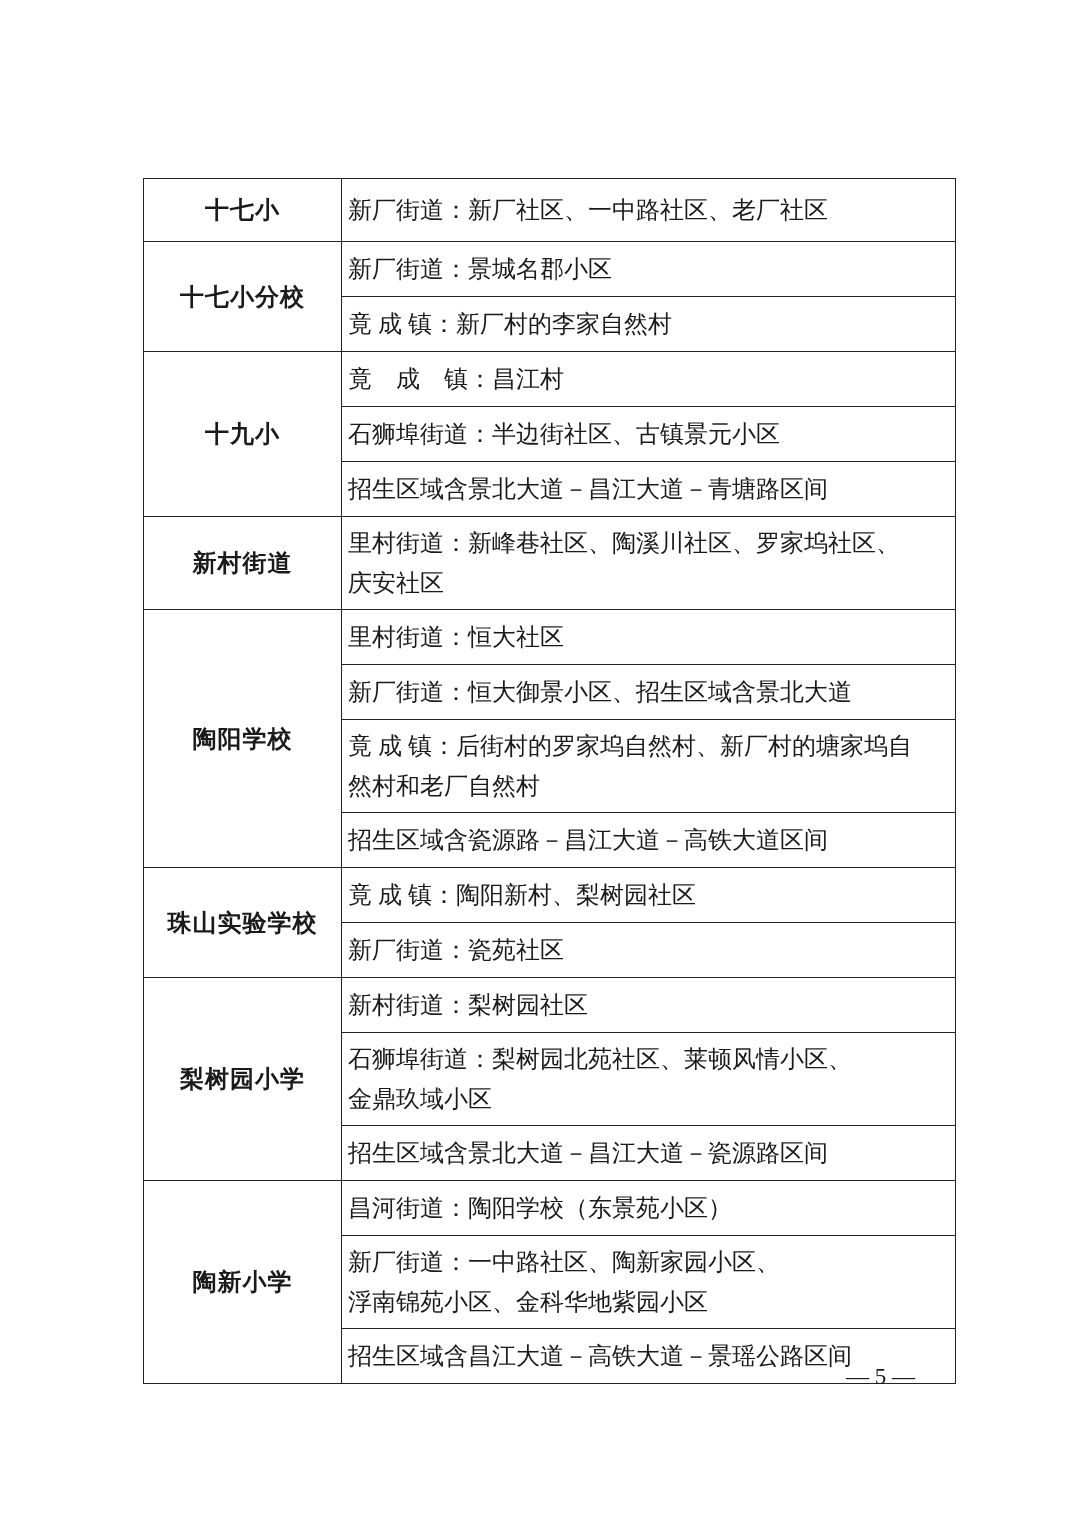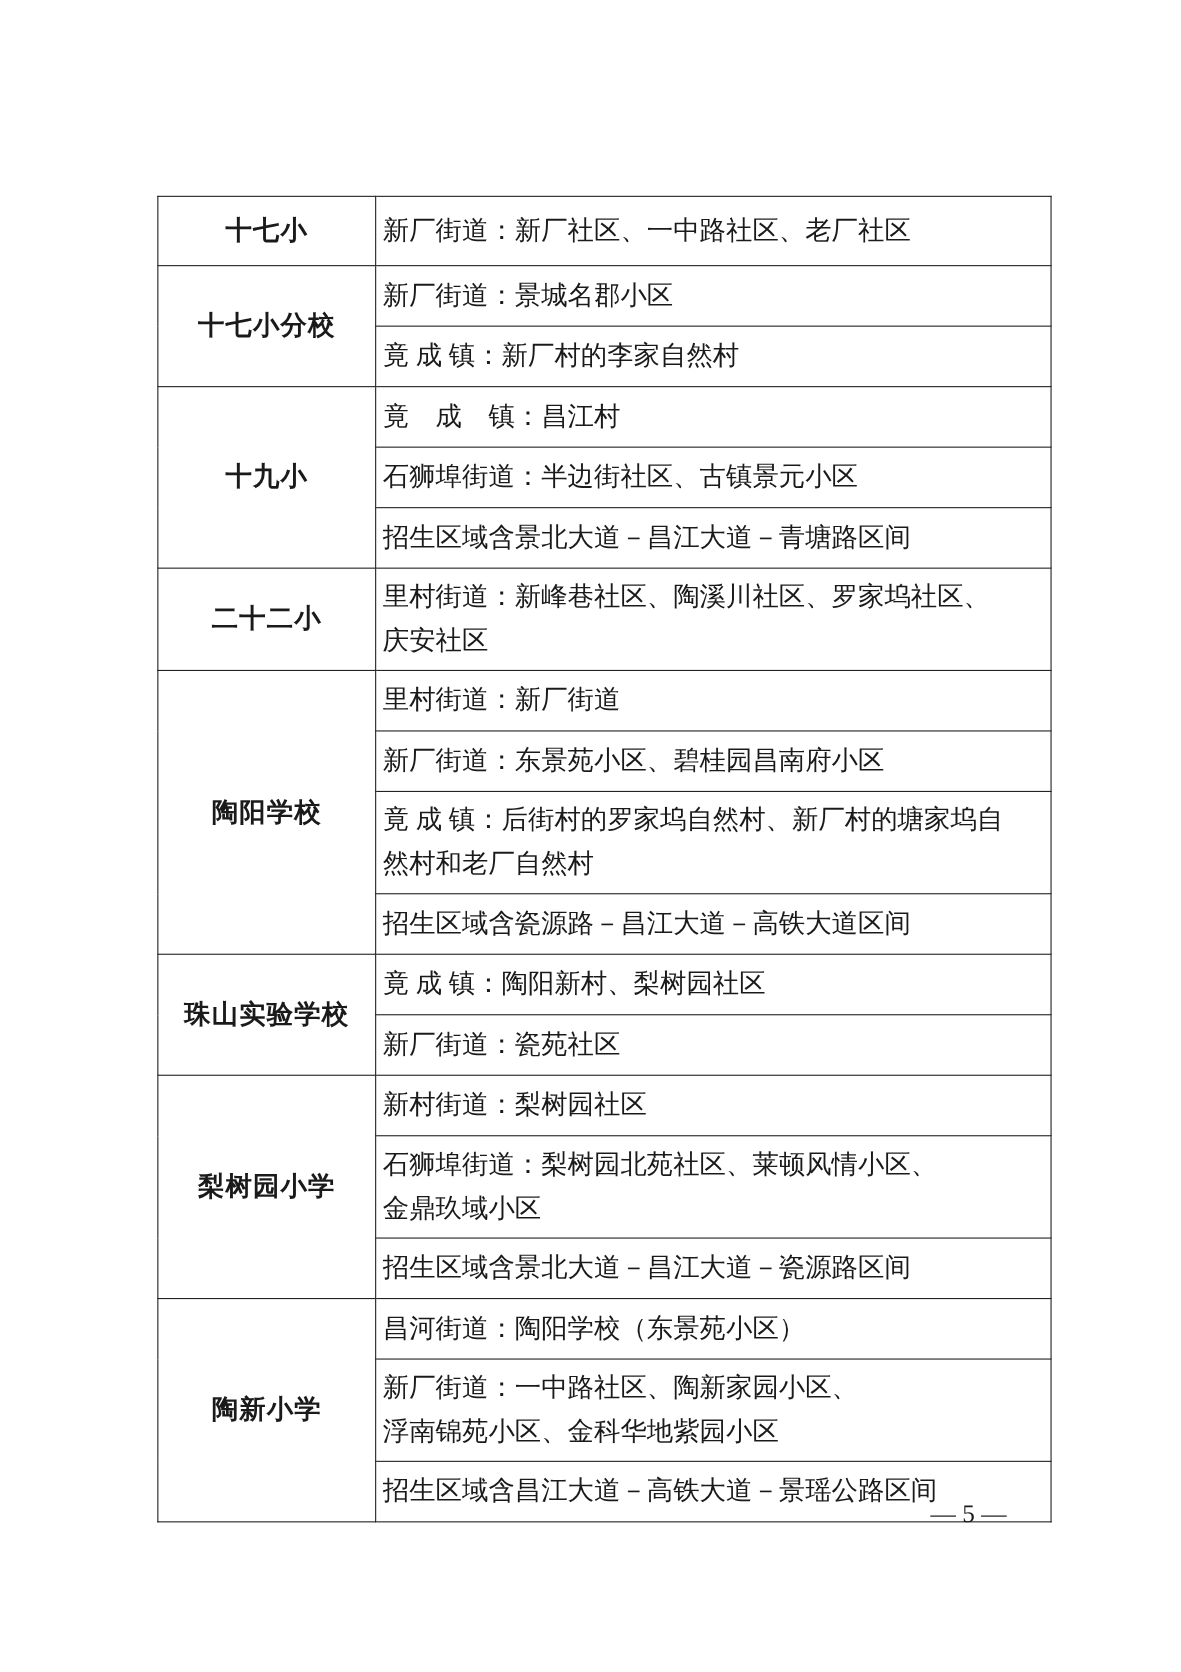--- a/index.html
+++ b/index.html
@@ -85,30 +85,30 @@
             <td class="school" rowspan="3">十九小</td>
             <td class="zone">竟　成　镇：昌江村</td>
           </tr>
           <tr>
             <td class="zone">石狮埠街道：半边街社区、古镇景元小区</td>
           </tr>
           <tr>
             <td class="zone">招生区域含景北大道－昌江大道－青塘路区间</td>
           </tr>
           <tr>
-            <td class="school" rowspan="1">二十二小</td>
+            <td class="school" rowspan="1">新村街道</td>
             <td class="zone">里村街道：新峰巷社区、陶溪川社区、罗家坞社区、
 庆安社区</td>
           </tr>
           <tr>
             <td class="school" rowspan="4">陶阳学校</td>
-            <td class="zone">里村街道：新厂街道</td>
+            <td class="zone">里村街道：恒大社区</td>
           </tr>
           <tr>
-            <td class="zone">新厂街道：东景苑小区、碧桂园昌南府小区</td>
+            <td class="zone">新厂街道：恒大御景小区、招生区域含景北大道</td>
           </tr>
           <tr>
             <td class="zone">竟 成 镇：后街村的罗家坞自然村、新厂村的塘家坞自
 然村和老厂自然村</td>
           </tr>
           <tr>
             <td class="zone">招生区域含瓷源路－昌江大道－高铁大道区间</td>
           </tr>
           <tr>
             <td class="school" rowspan="2">珠山实验学校</td>

